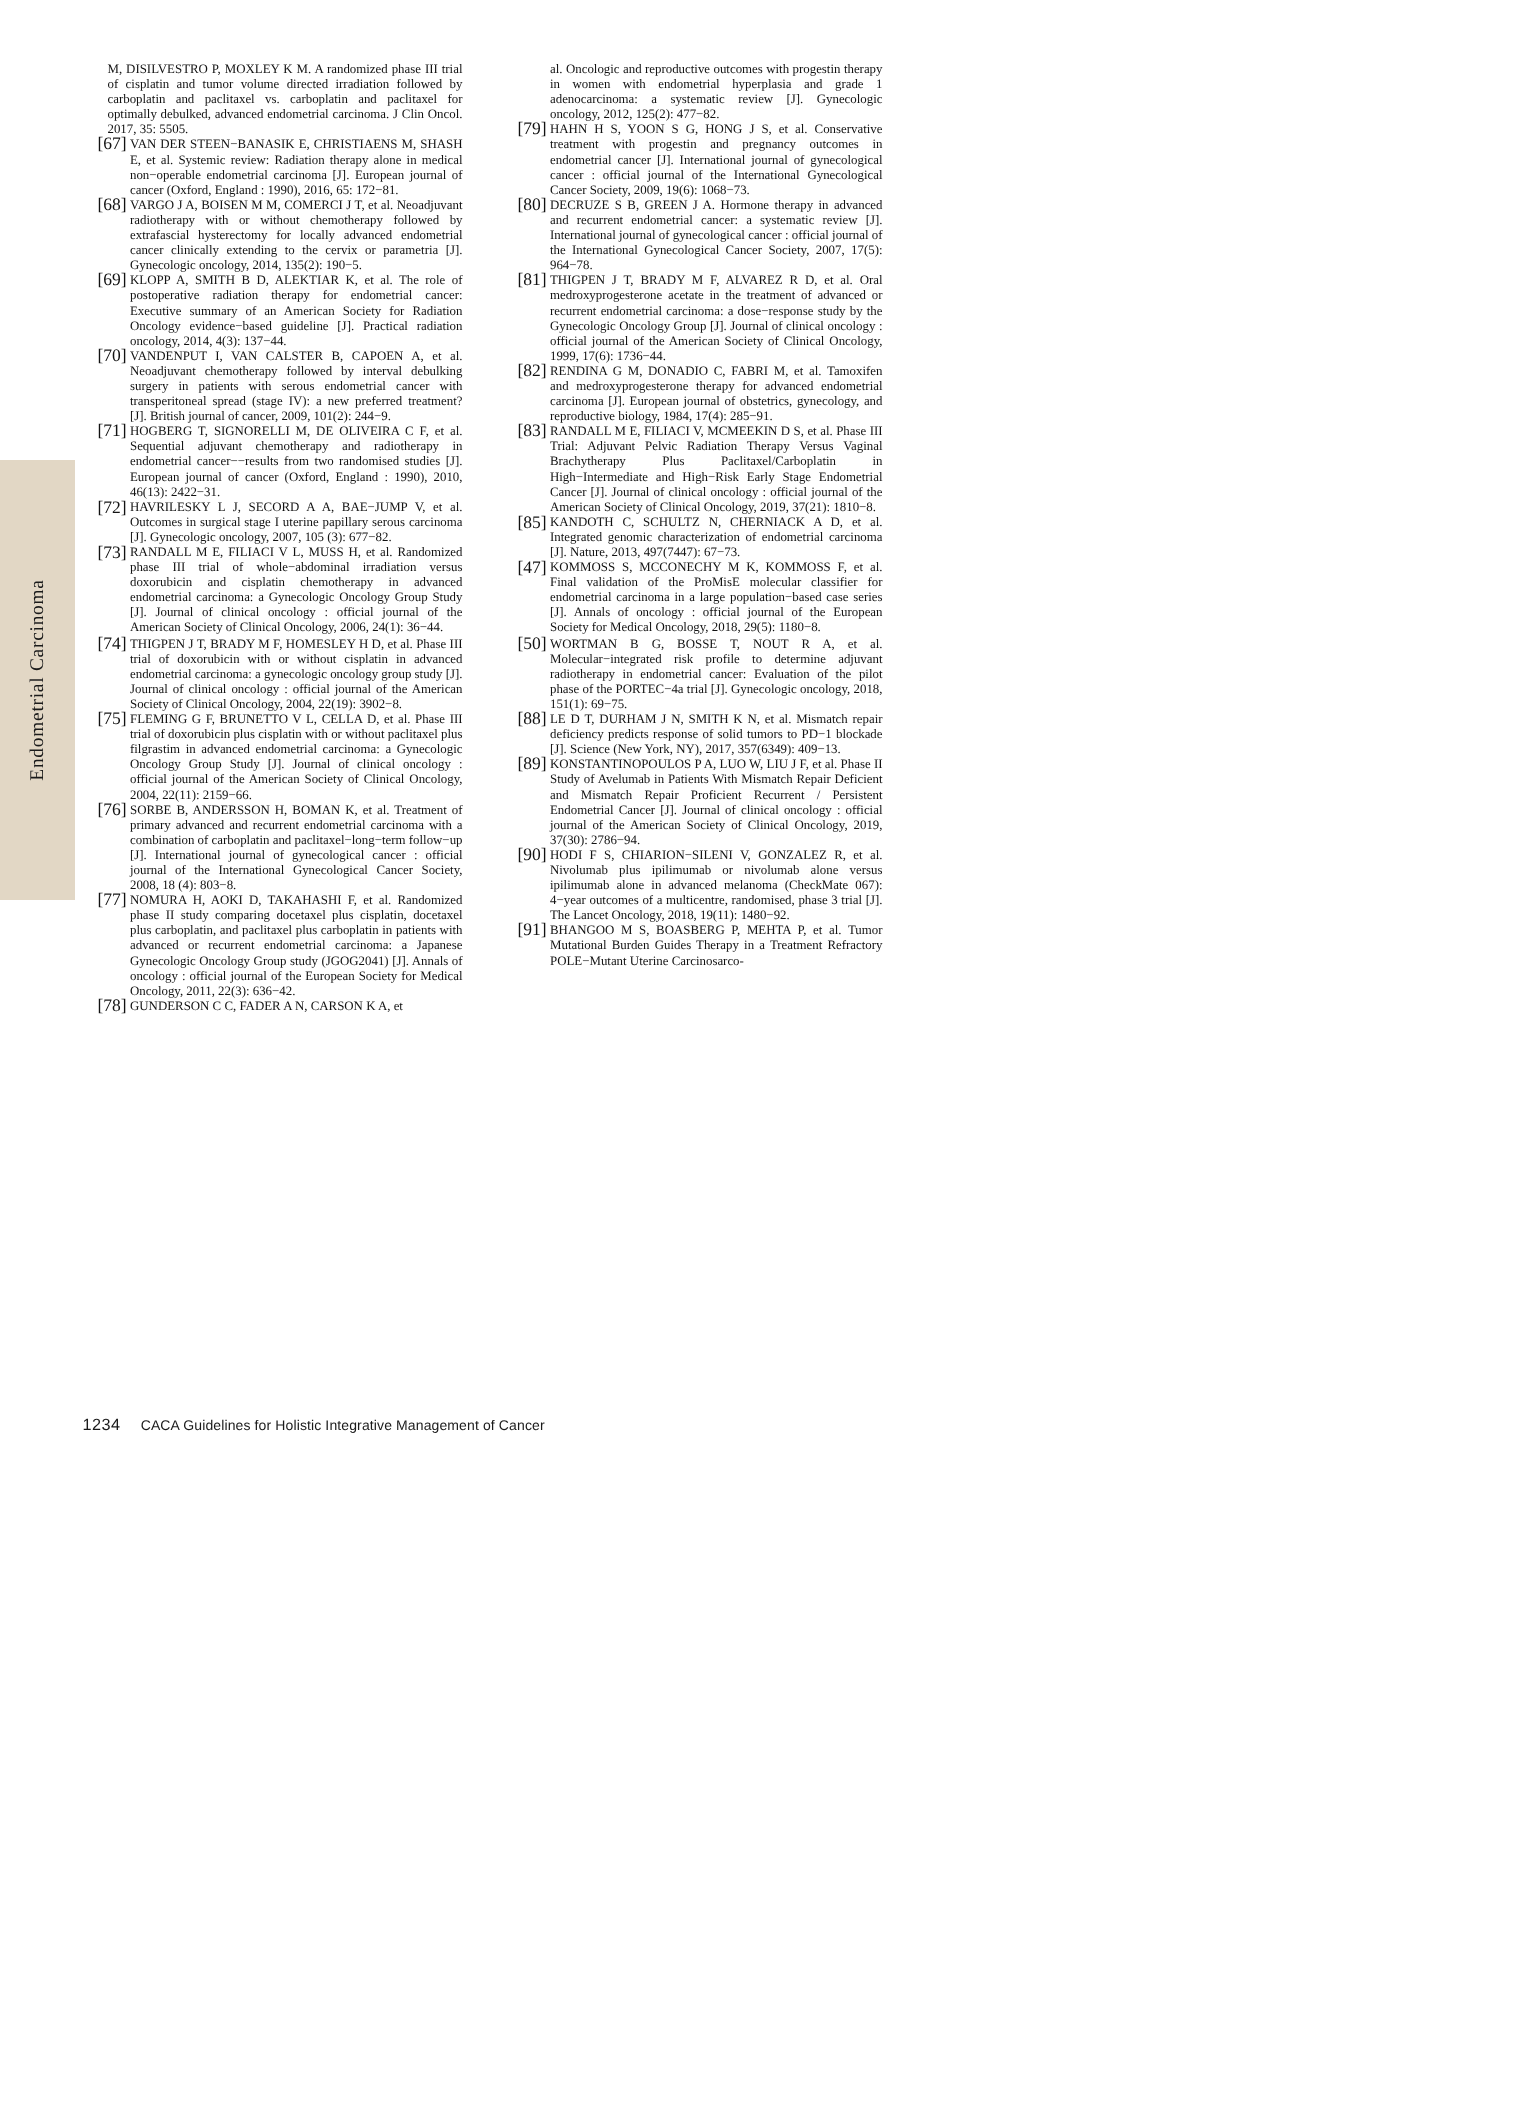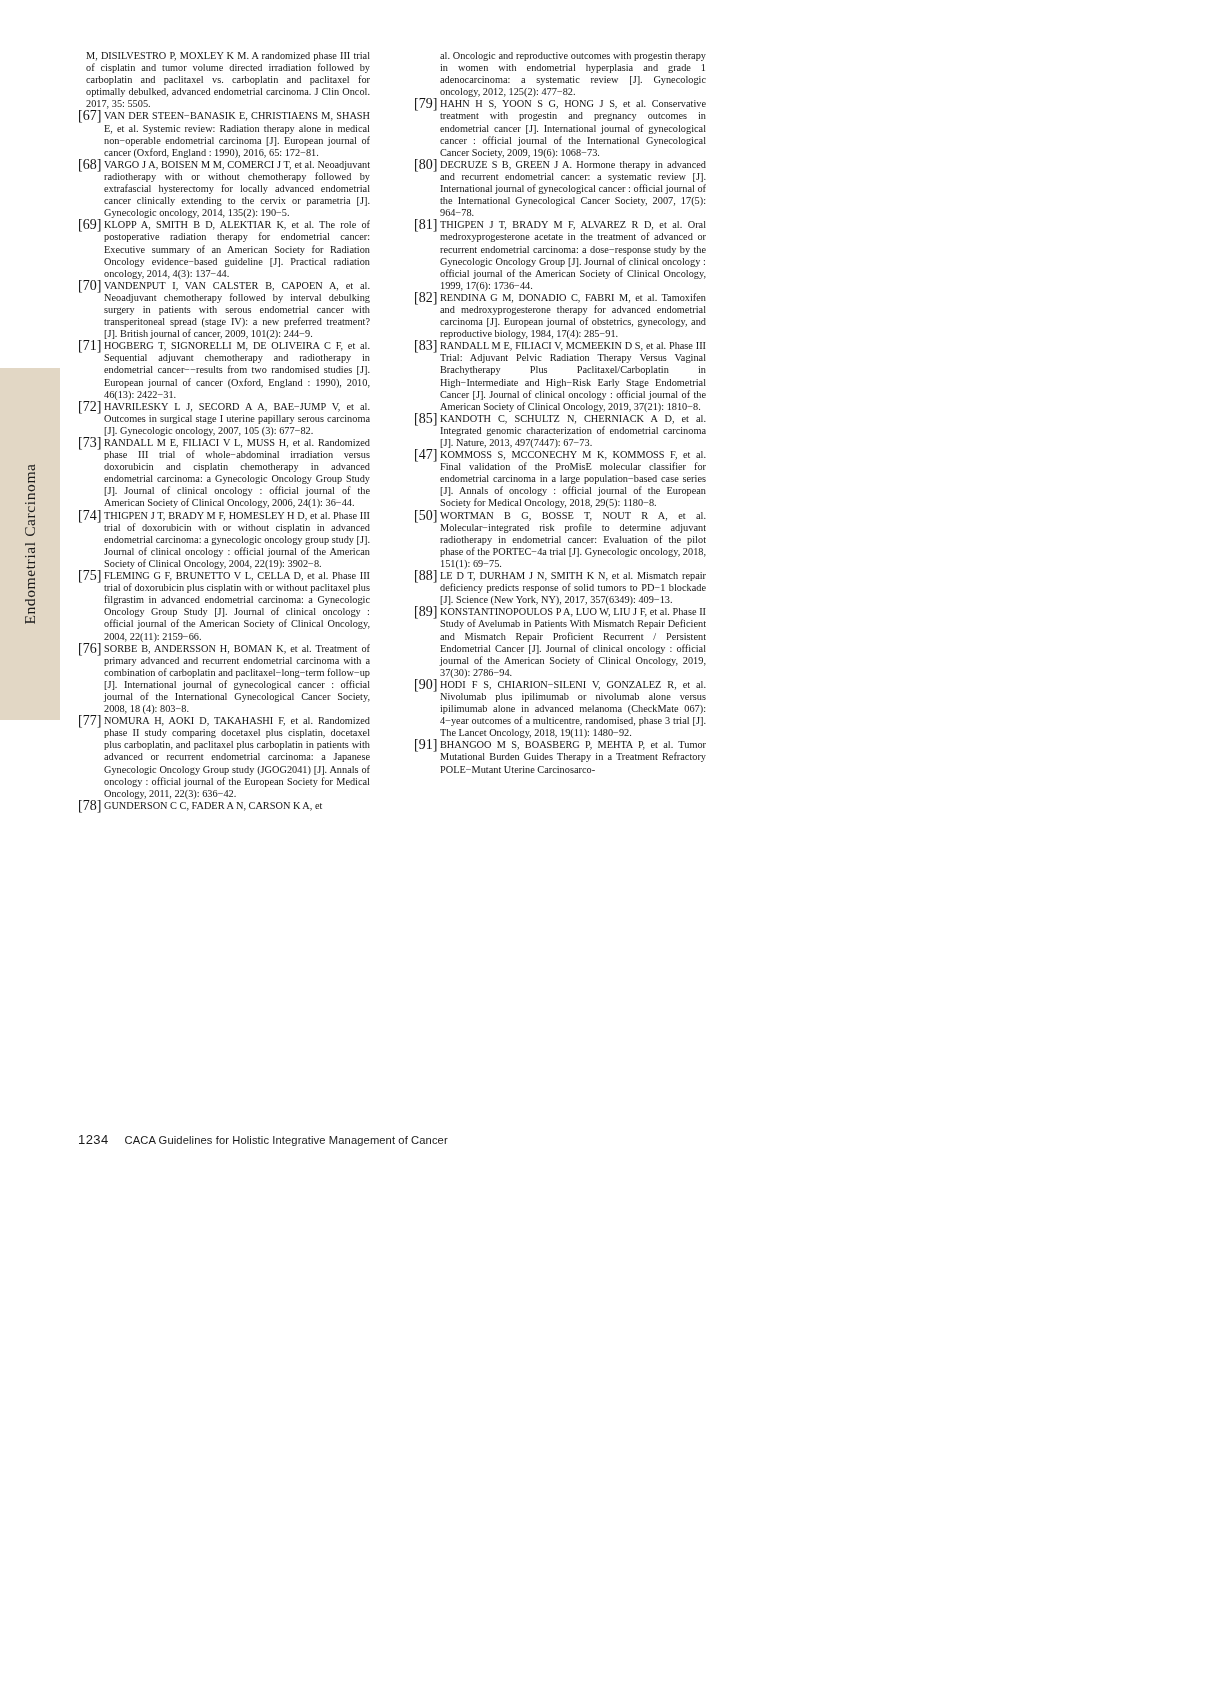--- a/index.html
+++ b/index.html
@@ -94,21 +94,21 @@
     line-height: 12.1px;
     color: #121212;
     text-align: justify;
     text-justify: inter-word;
     margin-left: 26px;
     margin-bottom: 0px;
   }
   
   .footer {
     position: absolute;
-    left: 78px;
+    left: 66px;
     top: 1132px;
     width: 1062px;
     display: flex;
     align-items: baseline;
     font-family: "Liberation Sans", sans-serif;
     font-size: 11.5px;
     color: #1a1a1a;
   }
   .footer .pageno {
     font-size: 13px;

